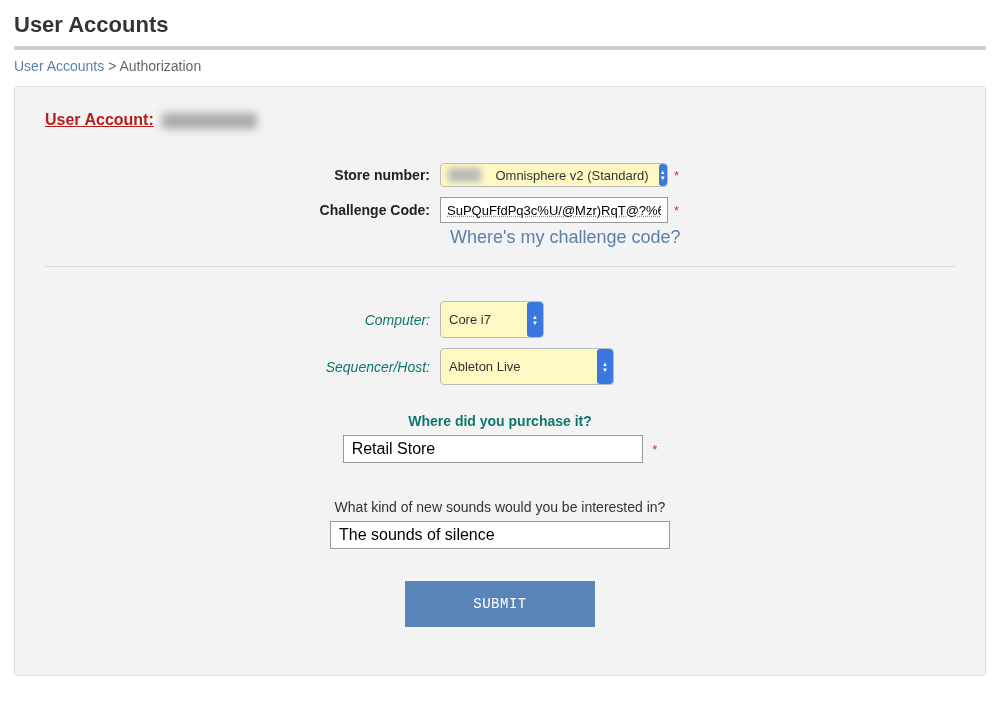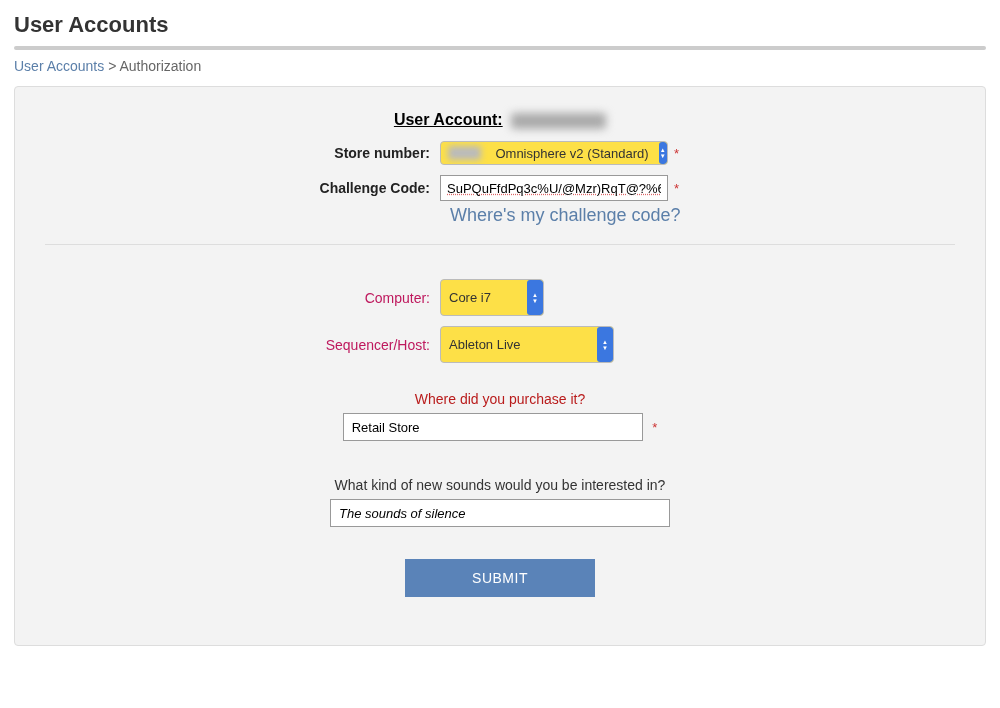--- a/index.html
+++ b/index.html
@@ -32,25 +32,24 @@
       text-decoration: none;
     }
     .panel {
       margin: 0 14px 14px 14px;
       border: 1px solid #ddd;
       border-radius: 4px;
       background: #f3f3f3;
       padding: 24px 30px 48px 30px;
     }
     .user-account-line {
-      text-align: center;
       font-size: 16px;
       font-weight: bold;
-      color: #000000;
-      margin-bottom: 12px;
+      color: #b91c1c;
+      margin-bottom: 34px;
     }
     .user-account-line .label { text-decoration: underline; }
     .user-account-line .blur {
       display: inline-block;
       width: 95px; height: 16px;
       border-radius: 3px;
       filter: blur(4px);
       background: #aaa;
       vertical-align: middle;
       margin-left: 4px;
@@ -63,27 +62,27 @@
     }
     .form-row.tight { margin-bottom: 4px; }
     .form-label {
       flex: 0 0 395px;
       text-align: right;
       font-size: 14px;
       font-weight: bold;
       color: #222;
       padding-right: 10px;
     }
-    .form-label.normal { font-weight: normal; color: #be185d; }
+    .form-label.normal { font-weight: normal; color: #0f766e; font-style: italic; }
     .form-control { flex: 1; display: flex; align-items: center; }
     .req { color: #c33; margin-left: 6px; font-size: 13px; }
     .select-wrap {
       display: inline-flex;
       align-items: center;
-      background: #fde047;
+      background: #fef9c3;
       border: 1px solid #bbb;
       border-radius: 4px;
       height: 24px;
       overflow: hidden;
     }
     .select-wrap.serial .blur-chunk {
       display: inline-block;
       width: 64px; height: 14px;
       background: #bbb;
       border-radius: 2px;
@@ -117,46 +116,47 @@
       background: #fff;
       height: 26px;
     }
     .text-input.challenge { width: 228px; text-decoration: underline; text-decoration-color: #d66; text-decoration-style: dotted; }
     .underlink { font-size: 18px; margin: 4px 0 18px 405px; }
     .underlink a { color: #5b7fa9; text-decoration: none; }
     hr.sep { border: none; border-top: 1px solid #ddd; margin: 8px 0 34px 0; }
     .centered-q {
       text-align: center;
       font-size: 14px;
-      font-weight: normal;
-      color: #b91c1c;
+      font-weight: bold;
+      color: #0f766e;
       margin: 28px 0 6px 0;
     }
     .centered-q.normal { font-weight: normal; color: #333; }
     .centered-field { text-align: center; margin-bottom: 8px; }
     .centered-field .req { margin-left: 6px; }
     .wide-input {
       font-family: inherit;
-      font-size: 13px;
+      font-size: 16px;
       padding: 12px 8px;
       border: 1px solid #999;
       background: #fff;
       height: 28px;
       width: 300px;
     }
     .submit-row { text-align: center; margin-top: 32px; }
     .submit-btn {
       background: #5a83b8;
       color: #fff;
       border: none;
-      height: 38px;
+      height: 46px;
       width: 190px;
       font-size: 14px;
       letter-spacing: 0.5px;
       cursor: pointer;
+      font-family: Liberation Mono, monospace;
     }
     .serial-wrap { width: 228px; justify-content: space-between; }
     .sysinfo .select-wrap { height: 37px; }
   </style>
 </head>
 <body>
 
 <div class="page-title">User Accounts</div>
 <div class="page-rule"></div>
 
@@ -220,20 +220,20 @@
   </div>
 
   <div class="centered-q">Where did you purchase it?</div>
   <div class="centered-field">
     <input class="wide-input" type="text" value="Retail Store" style="">
     <span class="req">*</span>
   </div>
 
   <div class="centered-q normal" style="margin-top:36px;">What kind of new sounds would you be interested in?</div>
   <div class="centered-field">
-    <input class="wide-input" style="width: 340px; font-style: italic;" type="text" value="The sounds of silence">
+    <input class="wide-input" style="width: 340px;" type="text" value="The sounds of silence">
   </div>
 
   <div class="submit-row">
     <button class="submit-btn">SUBMIT</button>
   </div>
 
 </div>
 
 </body></html>

